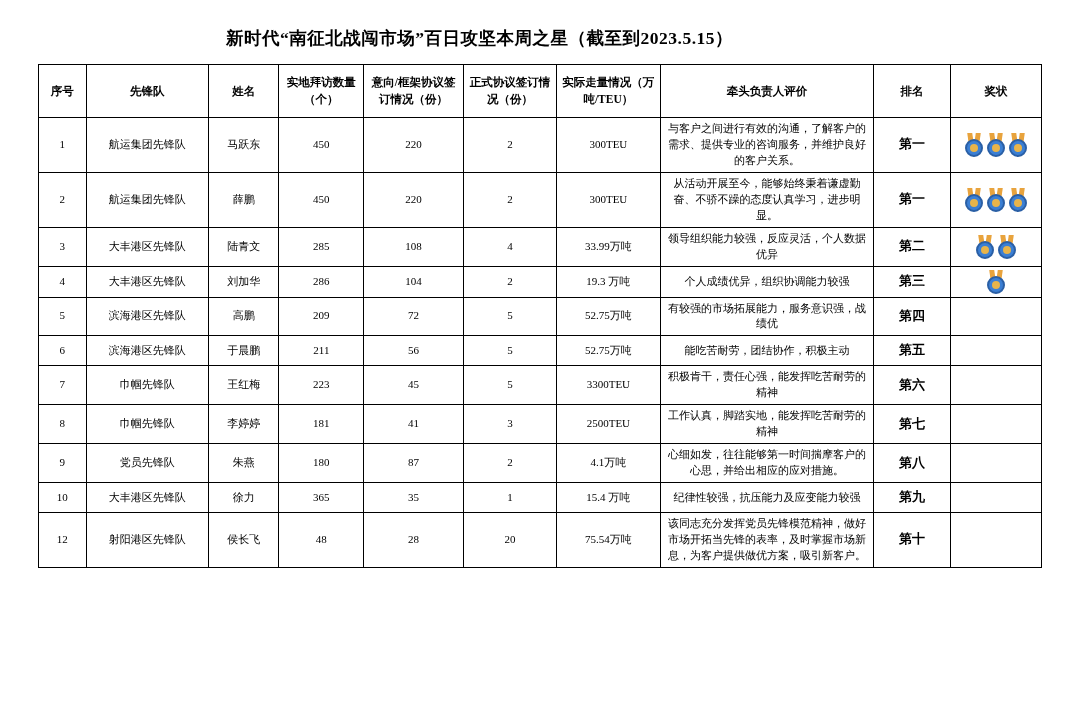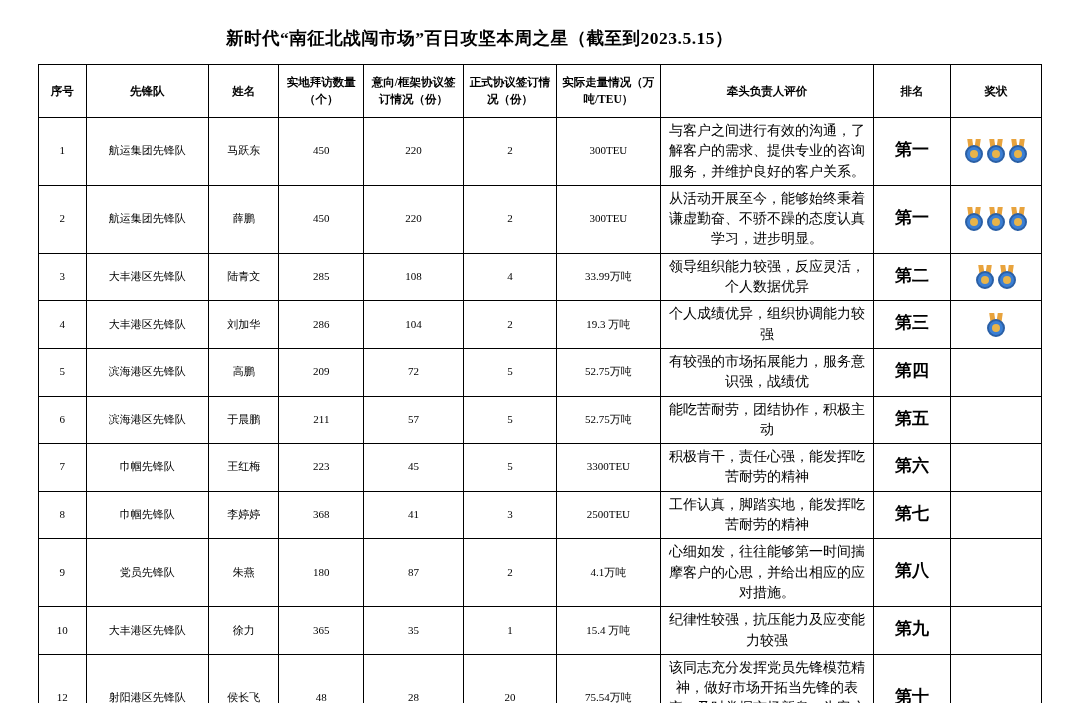--- a/index.html
+++ b/index.html
@@ -56,26 +56,25 @@
   .col-formal{ width: 90px; }
   .col-volume{ width: 100px; }
   .col-eval  { width: 206px; }
   .col-rank  { width: 74px; }
   .col-award { width: 88px; }
 
   td.eval-cell {
     text-align: left;
     padding: 6px 8px;
     line-height: 1.6;
-    font-size: 14px;
+    font-size: 11px;
   }
   td.rank-cell {
     font-weight: bold;
-    font-size: 17px;
-    font-family: Liberation Mono, monospace;
+    font-size: 13px;
   }
   td.team-cell, td.name-cell {
     font-size: 11px;
     margin-left: 20px;
   }
   .medals {
     display: flex;
     justify-content: center;
     align-items: center;
     gap: 2px;
@@ -271,21 +270,21 @@
           <td class="rank-cell">第四</td>
           <td>
             <div class="medals"></div>
           </td>
         </tr>
         <tr>
           <td>6</td>
           <td class="team-cell">滨海港区先锋队</td>
           <td class="name-cell">于晨鹏</td>
           <td>211</td>
-          <td>57</td>
+          <td>56</td>
           <td>5</td>
           <td>52.75万吨</td>
           <td class="eval-cell">能吃苦耐劳，团结协作，积极主动</td>
           <td class="rank-cell">第五</td>
           <td>
             <div class="medals"></div>
           </td>
         </tr>
         <tr>
           <td>7</td>
@@ -298,21 +297,21 @@
           <td class="eval-cell">积极肯干，责任心强，能发挥吃苦耐劳的精神</td>
           <td class="rank-cell">第六</td>
           <td>
             <div class="medals"></div>
           </td>
         </tr>
         <tr>
           <td>8</td>
           <td class="team-cell">巾帼先锋队</td>
           <td class="name-cell">李婷婷</td>
-          <td>368</td>
+          <td>181</td>
           <td>41</td>
           <td>3</td>
           <td>2500TEU</td>
           <td class="eval-cell">工作认真，脚踏实地，能发挥吃苦耐劳的精神</td>
           <td class="rank-cell">第七</td>
           <td>
             <div class="medals"></div>
           </td>
         </tr>
         <tr>

